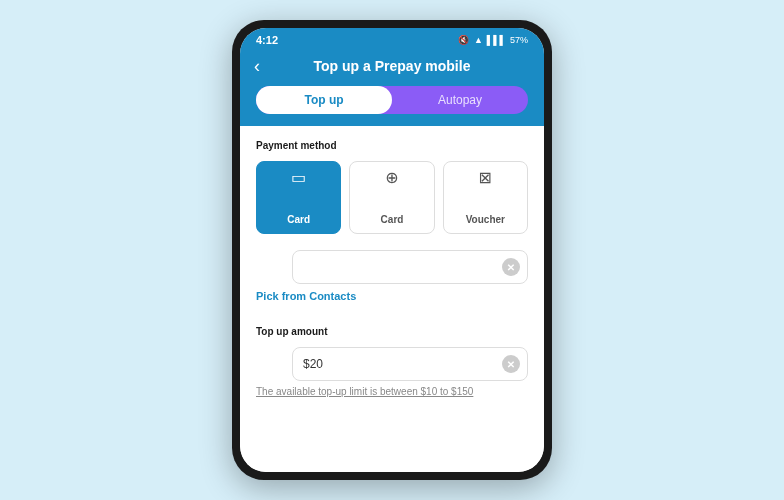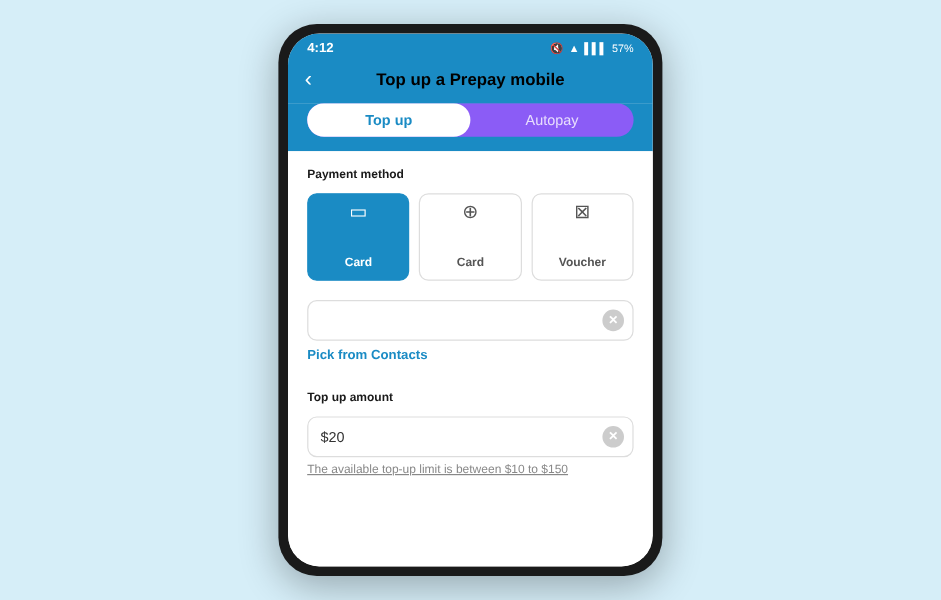--- a/index.html
+++ b/index.html
@@ -69,21 +69,21 @@
 
     .back-btn {
       position: absolute;
       left: 14px;
       color: white;
       font-size: 18px;
       line-height: 1;
     }
 
     .header-title {
-      color: #000000;
+      color: #ffffff;
       font-size: 14px;
       font-weight: 600;
     }
 
     .tab-bar {
       background: #1a8bc4;
       display: flex;
       padding: 0 16px 12px;
       gap: 0;
       flex-shrink: 0;
@@ -188,20 +188,21 @@
 
     .text-input {
       width: 100%;
       border: 1.5px solid #ddd;
       border-radius: 8px;
       padding: 9px 32px 9px 10px;
       font-size: 12px;
       color: #333;
       outline: none;
       background: white;
+      margin-left: 36px;
     }
 
     .clear-btn {
       position: absolute;
       right: 8px;
       width: 18px;
       height: 18px;
       background: #ccc;
       border-radius: 50%;
       border: none;

